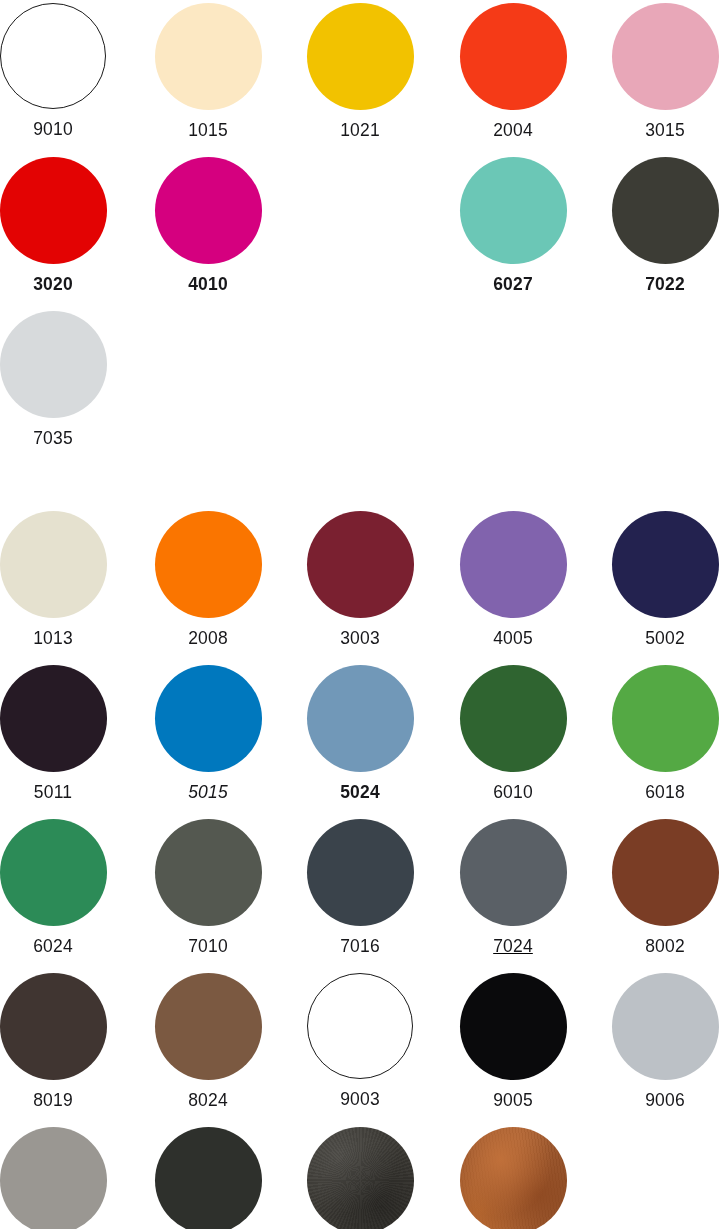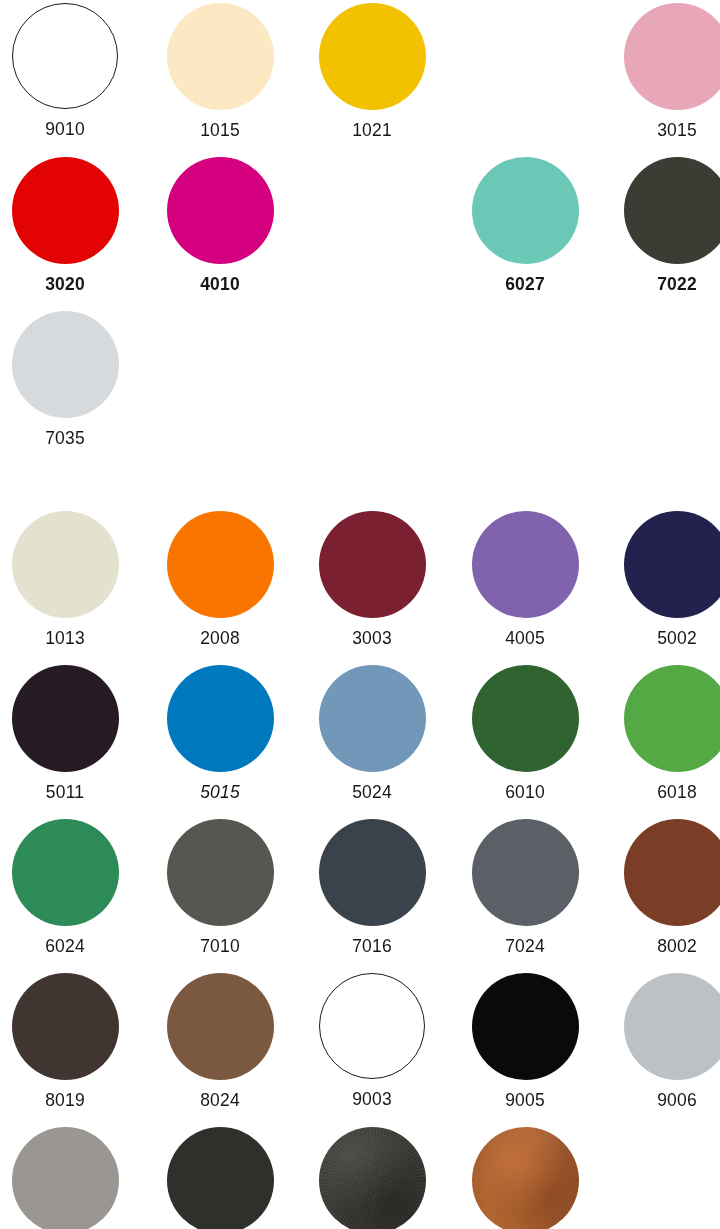--- a/index.html
+++ b/index.html
@@ -16,21 +16,21 @@
   }
   #chart {
     position: absolute;
     left: 0;
     top: 0;
     width: 720px;
     height: 1229px;
   }
   .swatch-row {
     position: absolute;
-    left: 12px;
+    left: 0;
     width: 618px;
     height: 154px;
   }
   .swatch-cell {
     position: absolute;
     top: 0;
     width: 130px;
     height: 154px;
     text-align: center;
   }
@@ -90,20 +90,24 @@
           <span class="swatch-label">9010</span>
         </div>
         <div class="swatch-cell" style="left: 143px;">
           <div class="swatch-disc" title="1015" style="background: rgb(252, 232, 195);"></div>
           <span class="swatch-label">1015</span>
         </div>
         <div class="swatch-cell" style="left: 295px;">
           <div class="swatch-disc" title="1021" style="background: rgb(242, 194, 0);"></div>
           <span class="swatch-label">1021</span>
         </div>
+        <div class="swatch-cell" style="left: 448px;">
+          <div class="swatch-disc" title="2004" style="background: rgb(245, 58, 23);"></div>
+          <span class="swatch-label">2004</span>
+        </div>
         <div class="swatch-cell" style="left: 600px;">
           <div class="swatch-disc" title="3015" style="background: rgb(232, 167, 184);"></div>
           <span class="swatch-label">3015</span>
         </div>
       </div>
       <div class="swatch-row" style="top: 157px; font-weight: bold;">
         <div class="swatch-cell" style="left: -12px;">
           <div class="swatch-disc" title="3020" style="background: rgb(227, 3, 3);"></div>
           <span class="swatch-label">3020</span>
         </div>
@@ -152,21 +156,21 @@
       </div>
       <div class="swatch-row" style="top: 665px;">
         <div class="swatch-cell" style="left: -12px;">
           <div class="swatch-disc" title="5011" style="background: rgb(38, 26, 37);"></div>
           <span class="swatch-label">5011</span>
         </div>
         <div class="swatch-cell" style="left: 143px; font-style: italic;">
           <div class="swatch-disc" title="5015" style="background: rgb(0, 120, 190);"></div>
           <span class="swatch-label">5015</span>
         </div>
-        <div class="swatch-cell" style="left: 295px;">
+        <div class="swatch-cell" style="left: 295px; font-weight: bold;">
           <div class="swatch-disc" title="5024" style="background: rgb(113, 152, 184);"></div>
           <span class="swatch-label">5024</span>
         </div>
         <div class="swatch-cell" style="left: 448px;">
           <div class="swatch-disc" title="6010" style="background: rgb(47, 100, 48);"></div>
           <span class="swatch-label">6010</span>
         </div>
         <div class="swatch-cell" style="left: 600px;">
           <div class="swatch-disc" title="6018" style="background: rgb(84, 169, 68);"></div>
           <span class="swatch-label">6018</span>
@@ -178,21 +182,21 @@
           <span class="swatch-label">6024</span>
         </div>
         <div class="swatch-cell" style="left: 143px;">
           <div class="swatch-disc" title="7010" style="background: rgb(84, 88, 80);"></div>
           <span class="swatch-label">7010</span>
         </div>
         <div class="swatch-cell" style="left: 295px; text-align: center;">
           <div class="swatch-disc" title="7016" style="background: rgb(58, 67, 75);"></div>
           <span class="swatch-label">7016</span>
         </div>
-        <div class="swatch-cell" style="left: 448px;">
+        <div class="swatch-cell" style="left: 448px; text-decoration: underline;">
           <div class="swatch-disc" title="7024" style="background: rgb(90, 96, 102);"></div>
           <span class="swatch-label">7024</span>
         </div>
         <div class="swatch-cell" style="left: 600px;">
           <div class="swatch-disc" title="8002" style="background: rgb(122, 61, 37);"></div>
           <span class="swatch-label">8002</span>
         </div>
       </div>
       <div class="swatch-row" style="top: 973px;">
         <div class="swatch-cell" style="left: -12px;">

